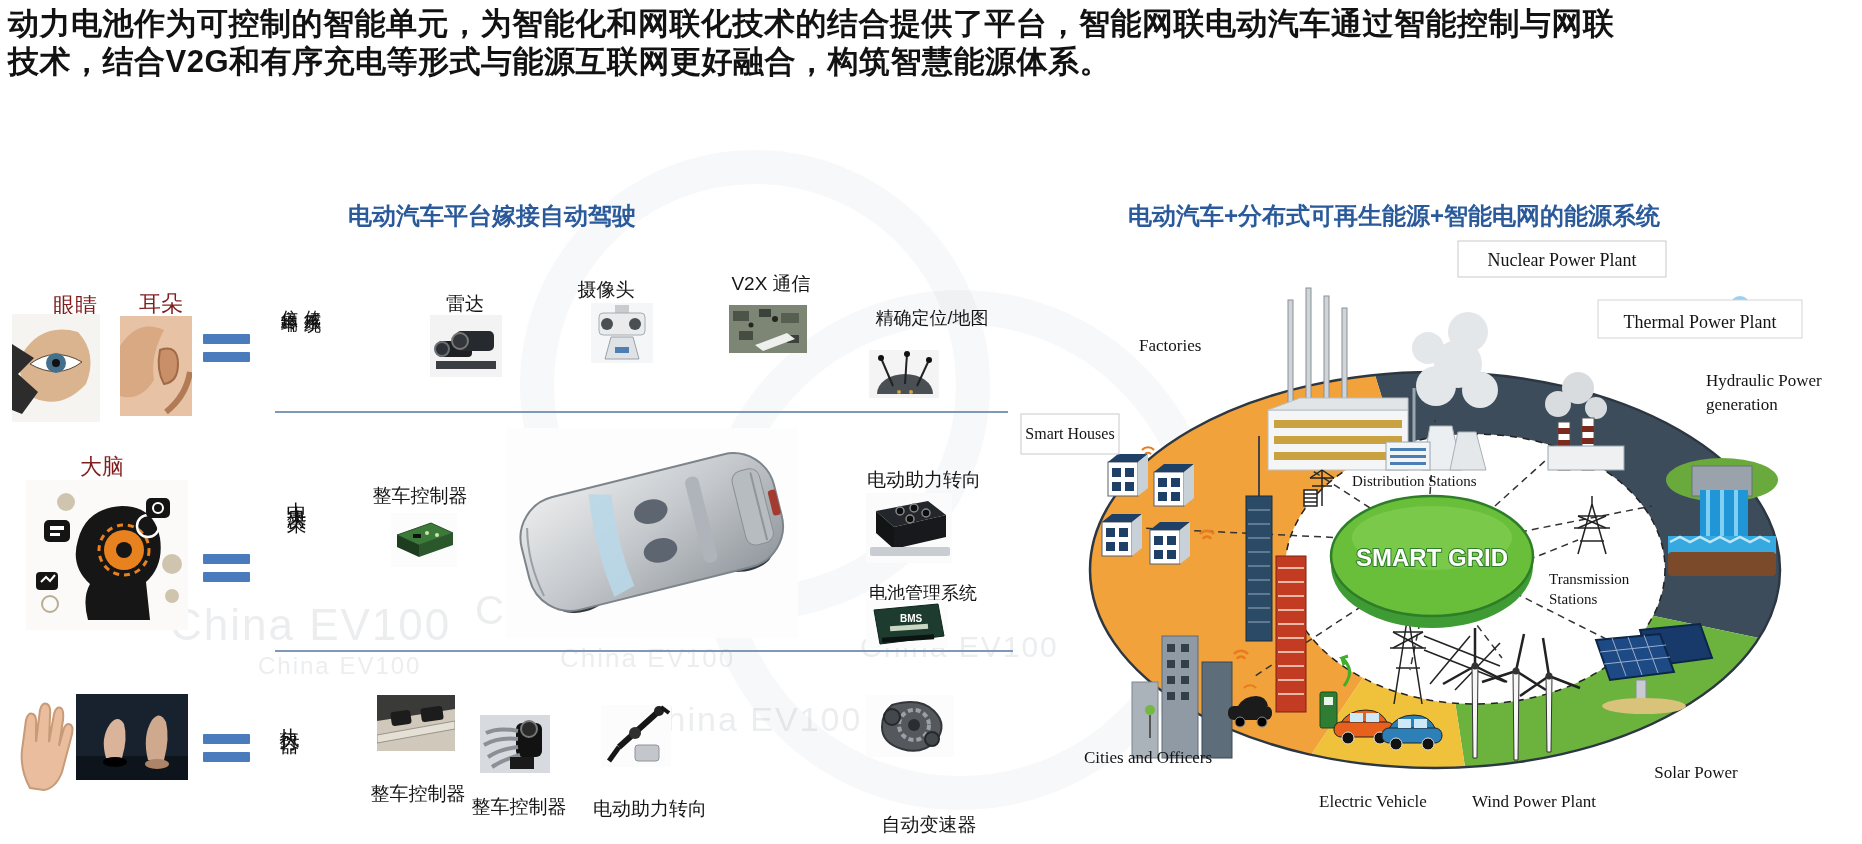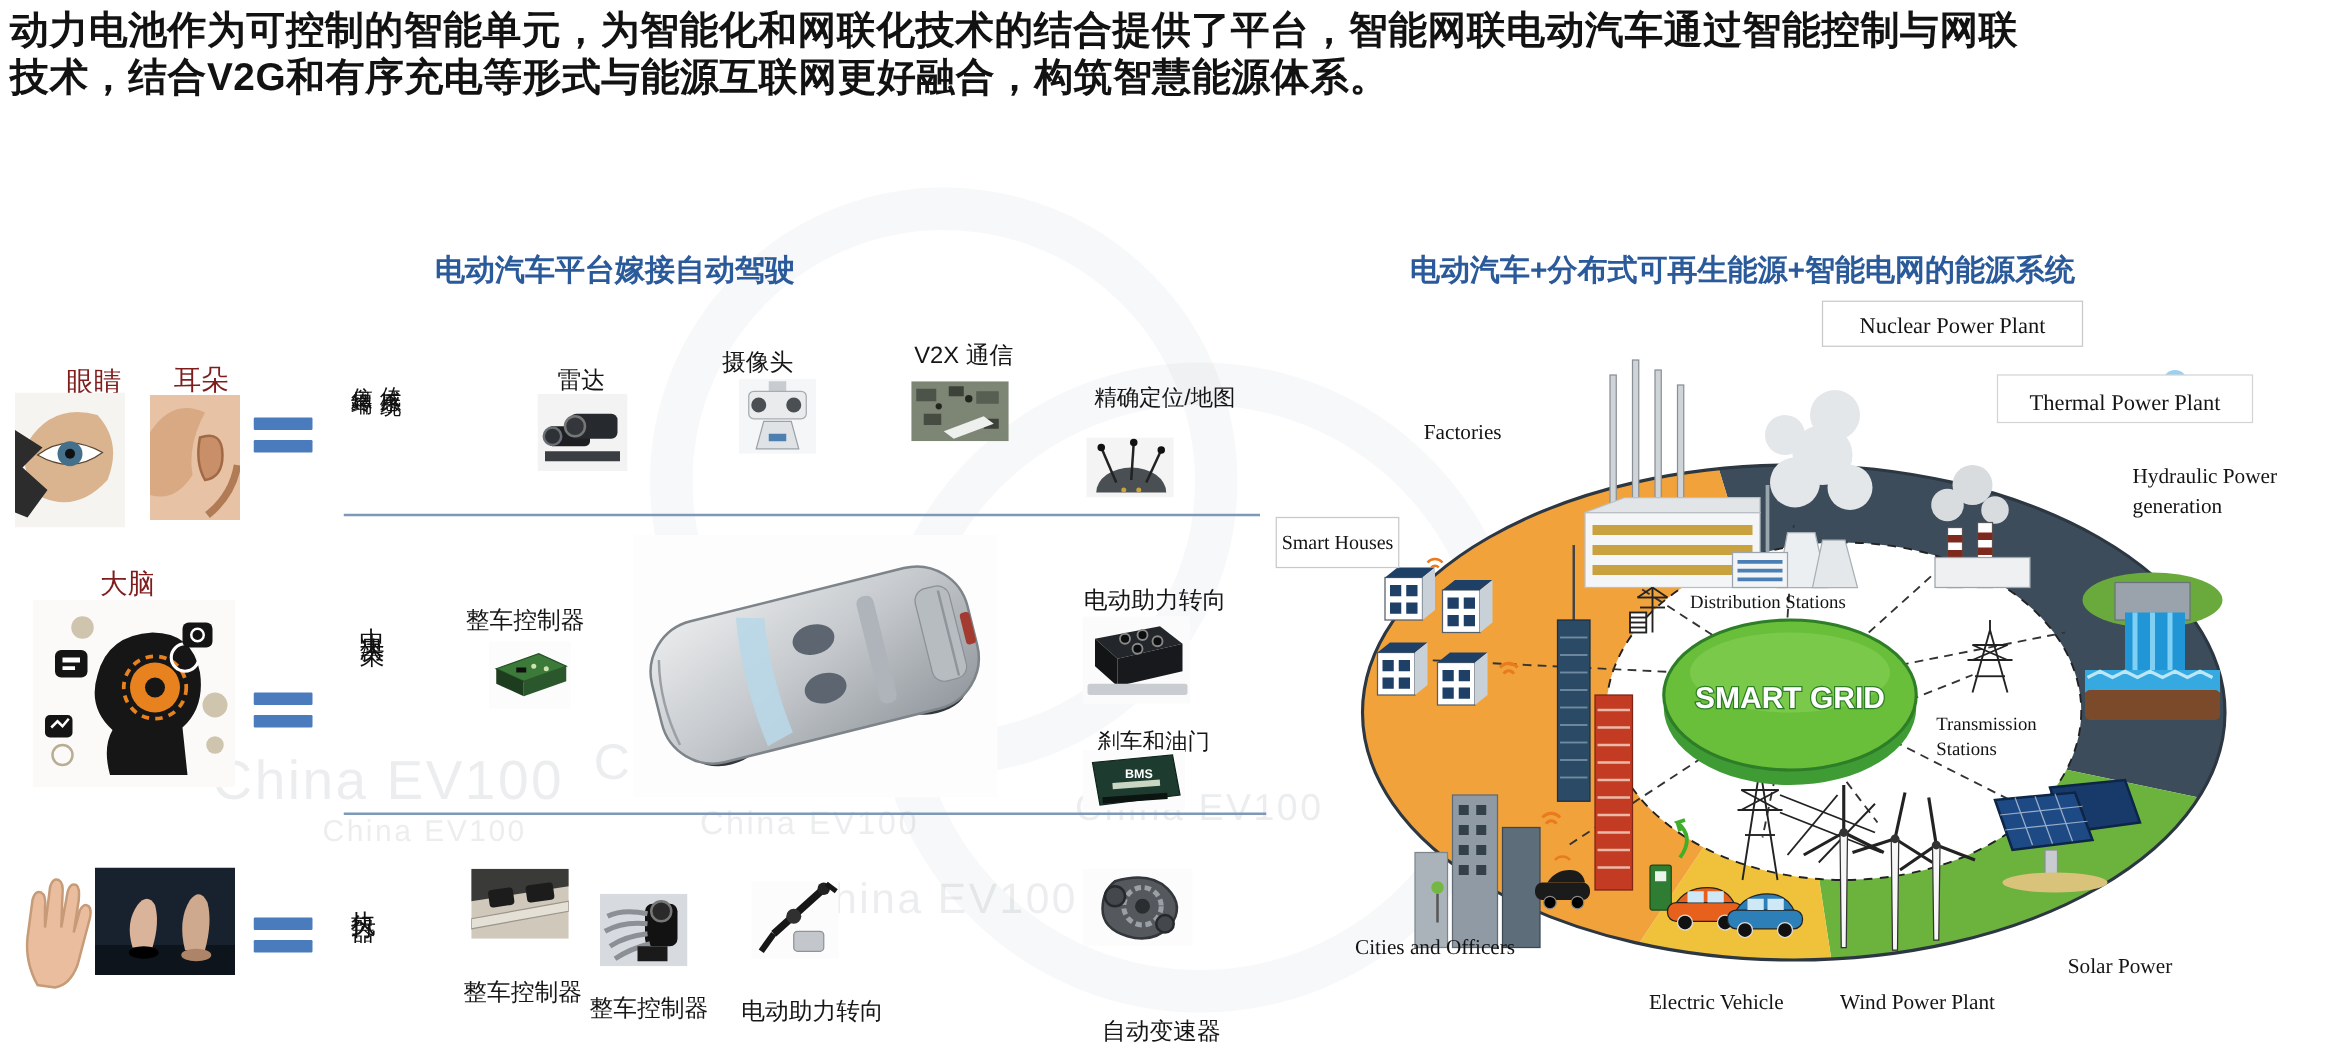--- a/index.html
+++ b/index.html
@@ -62,21 +62,21 @@
   <div class="abs vcol" style="left:302px;top:296px">传感系统</div>
   <div class="abs vbig" style="left:284px;top:486px">中央决策</div>
   <div class="abs vbig" style="left:277px;top:712px">执行器</div>
 
   <div class="abs clabel" style="left:430px;top:291px;width:70px">雷达</div>
   <div class="abs clabel" style="left:575px;top:277px;width:62px">摄像头</div>
   <div class="abs clabel" style="left:725px;top:271px;width:92px">V2X 通信</div>
   <div class="abs clabel" style="left:872px;top:306px;width:120px;font-size:18px">精确定位/地图</div>
   <div class="abs clabel" style="left:372px;top:483px;width:96px">整车控制器</div>
   <div class="abs clabel" style="left:867px;top:467px;width:98px">电动助力转向</div>
-  <div class="abs clabel" style="left:864px;top:581px;width:118px;font-size:18px">刹车和油门</div>
+  <div class="abs clabel" style="left:864px;top:581px;width:118px;font-size:18px">电池管理系统</div>
   <div class="abs clabel" style="left:370px;top:781px;width:96px">整车控制器</div>
   <div class="abs clabel" style="left:461px;top:794px;width:116px">整车控制器</div>
   <div class="abs clabel" style="left:592px;top:796px;width:116px">电动助力转向</div>
   <div class="abs clabel" style="left:880px;top:812px;width:98px">自动变速器</div>
 
   <svg class="ph" style="left:12px;top:314px" width="88" height="108" viewBox="0 0 88 108">
     <rect width="88" height="108" fill="#f6f4f1"></rect>
     <path d="M10 40 Q30 8 66 18 Q86 40 74 70 Q50 96 22 84 Q2 64 10 40Z" fill="#d9b48f"></path>
     <path d="M0 30 L22 44 L6 60 L26 78 L10 100 L0 96Z" fill="#2c2c2c"></path>
     <path d="M18 50 Q42 32 70 48 Q46 66 18 50Z" fill="#fff" stroke="#5a4632"></path>

